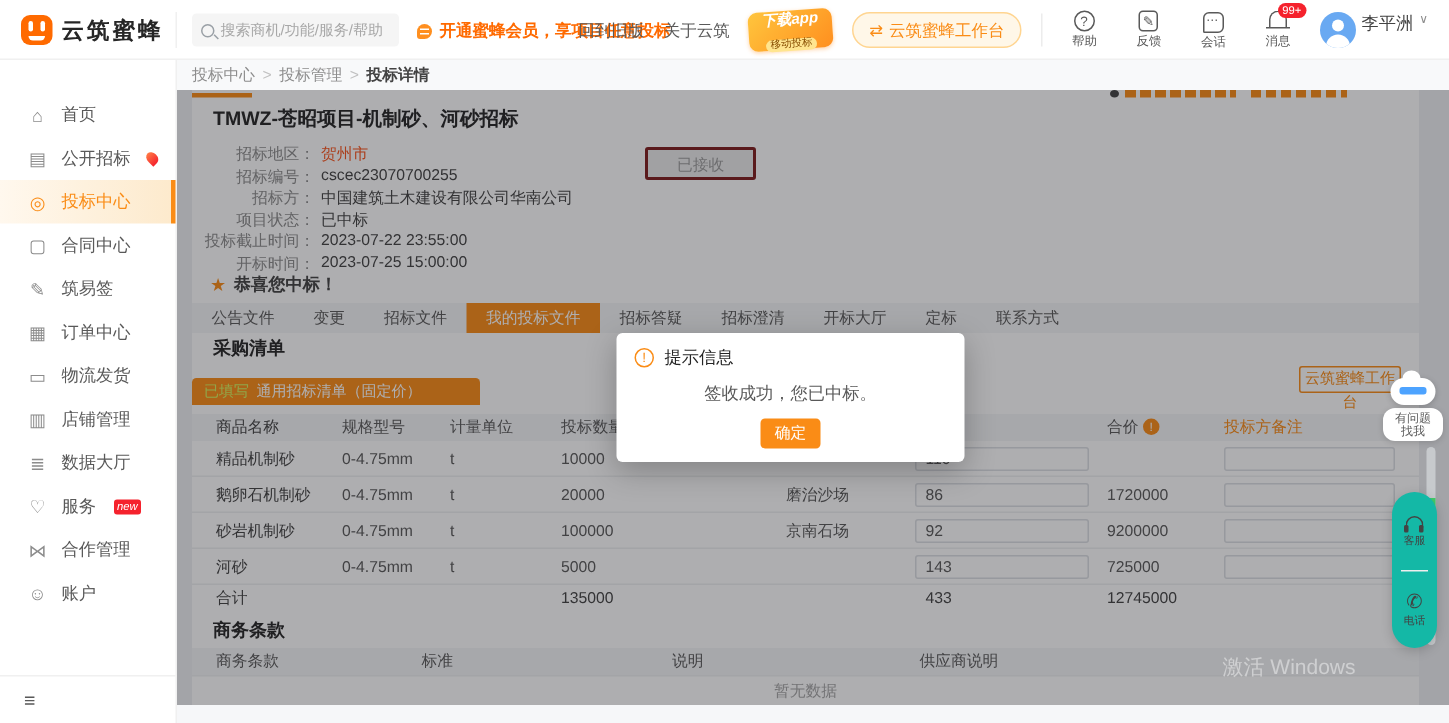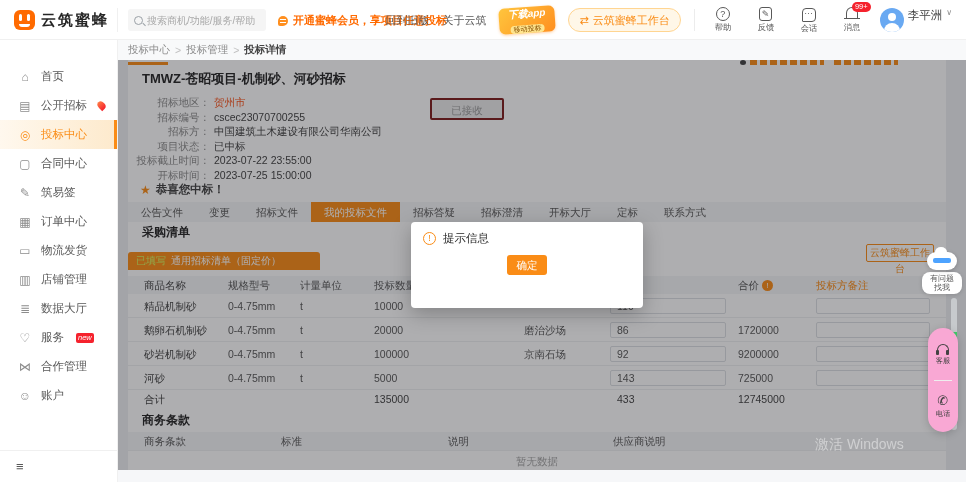--- a/index.html
+++ b/index.html
@@ -108,21 +108,21 @@
   .m-title{font-size:11.5px;color:#262626;}
   .m-body{text-align:center;font-size:11.5px;color:#595959;margin-top:9px;}
   .m-foot{text-align:center;margin-top:9px;}
   .m-btn{display:inline-block;width:40px;height:20px;background:#fa8c16;border:none;border-radius:3px;color:#fff;font-size:10.5px;line-height:20px;cursor:pointer;}
   
   .mascot{position:absolute;left:922px;top:252px;width:40px;height:58px;z-index:60;text-align:center;}
   .cloud{position:relative;width:30px;height:18px;background:#fff;border-radius:9px;margin:0 auto;box-shadow:0 1px 4px rgba(0,0,0,.2);}
   .cloud::before{content:"";position:absolute;left:8px;top:-5px;width:12px;height:10px;background:#fff;border-radius:50%;}
   .glasses{position:absolute;left:6px;top:6px;width:18px;height:5px;background:#4da3ff;border-radius:2px;}
   .mascot-label{margin-top:2px;background:#fff;border-radius:8px;padding:2px 0;font-size:8px;color:#595959;line-height:9px;box-shadow:0 1px 4px rgba(0,0,0,.15);}
-  .contact-pill{position:absolute;left:928px;top:328px;width:30px;height:104px;background:#f9a8d4;border-radius:15px;box-shadow:0 2px 8px rgba(0,0,0,.18);z-index:60;display:flex;flex-direction:column;align-items:center;justify-content:space-evenly;}
+  .contact-pill{position:absolute;left:928px;top:328px;width:30px;height:104px;background:#14b8a6;border-radius:15px;box-shadow:0 2px 8px rgba(0,0,0,.18);z-index:60;display:flex;flex-direction:column;align-items:center;justify-content:space-evenly;}
   .cp-item{text-align:center;cursor:pointer;}
   .cp-item small{display:block;font-size:8px;color:#434343;transform:scale(.9);}
   .ic-headset{display:inline-block;width:12px;height:8px;border:1.6px solid #434343;border-bottom:none;border-radius:6px 6px 0 0;position:relative;}
   .ic-headset::before{content:"";position:absolute;left:-2px;top:5px;width:3px;height:5px;background:#434343;border-radius:1px;box-shadow:10px 0 0 #434343;}
   .ic-phone{font-size:13px;color:#434343;line-height:14px;}
   .cp-sep{width:18px;height:1px;background:#eee;}
   .sbar{position:absolute;left:951px;top:298px;width:6px;height:132px;background:#c7cacd;border-radius:3px;z-index:58;}
   .sbar-green{position:absolute;left:951px;top:332px;width:6px;height:16px;background:#42cd6a;z-index:59;}
 </style>
 </head>
@@ -378,20 +378,21 @@
     <span>转到“设置”以激活 Windows。</span>
   </div>
 
   <div class="footer-strip"></div>
 
   <div class="modal">
     <div class="m-head">
       <span class="m-ico">!</span>
       <span class="m-title">提示信息</span>
     </div>
+    <div class="m-body">签收成功，您已中标。</div>
     <div class="m-foot">
       <button class="m-btn">确定</button>
     </div>
   </div>
 
   <div class="mascot">
     <div class="cloud">
         <span class="glasses"></span>
       </div>
     <div class="mascot-label">

